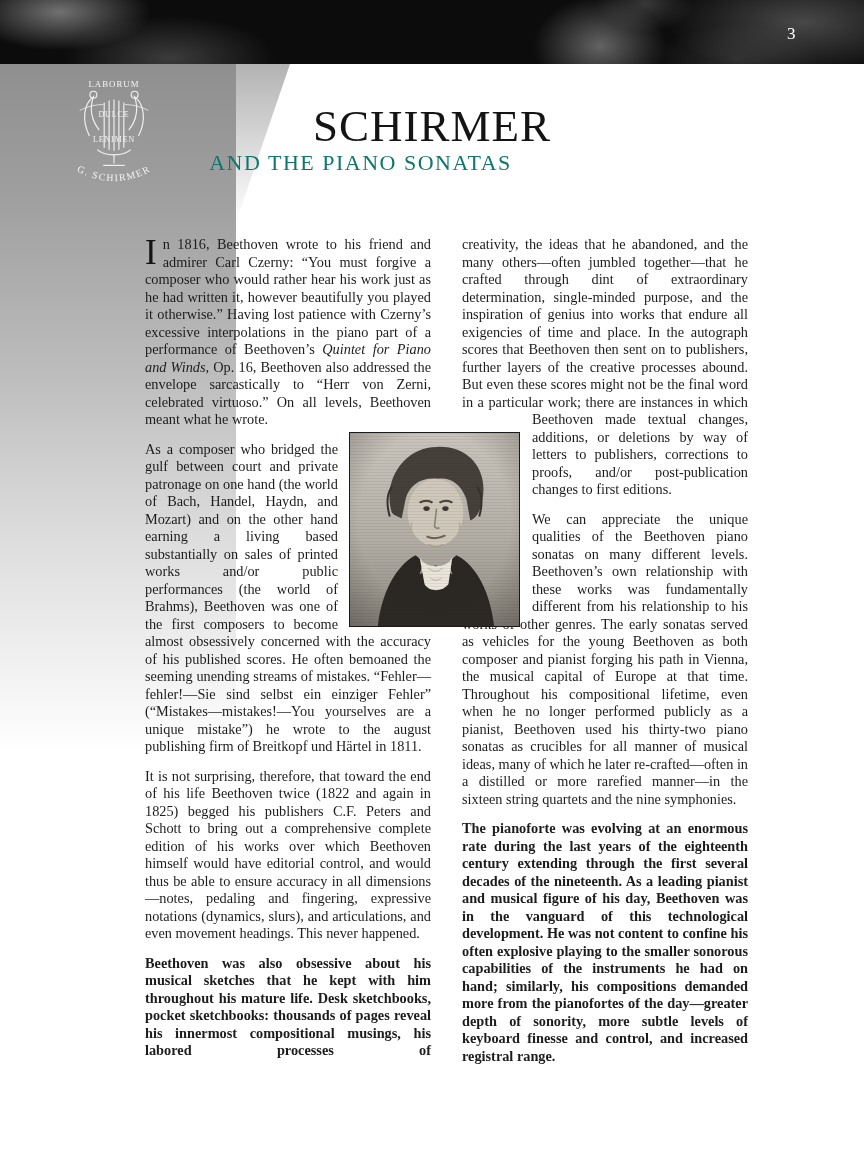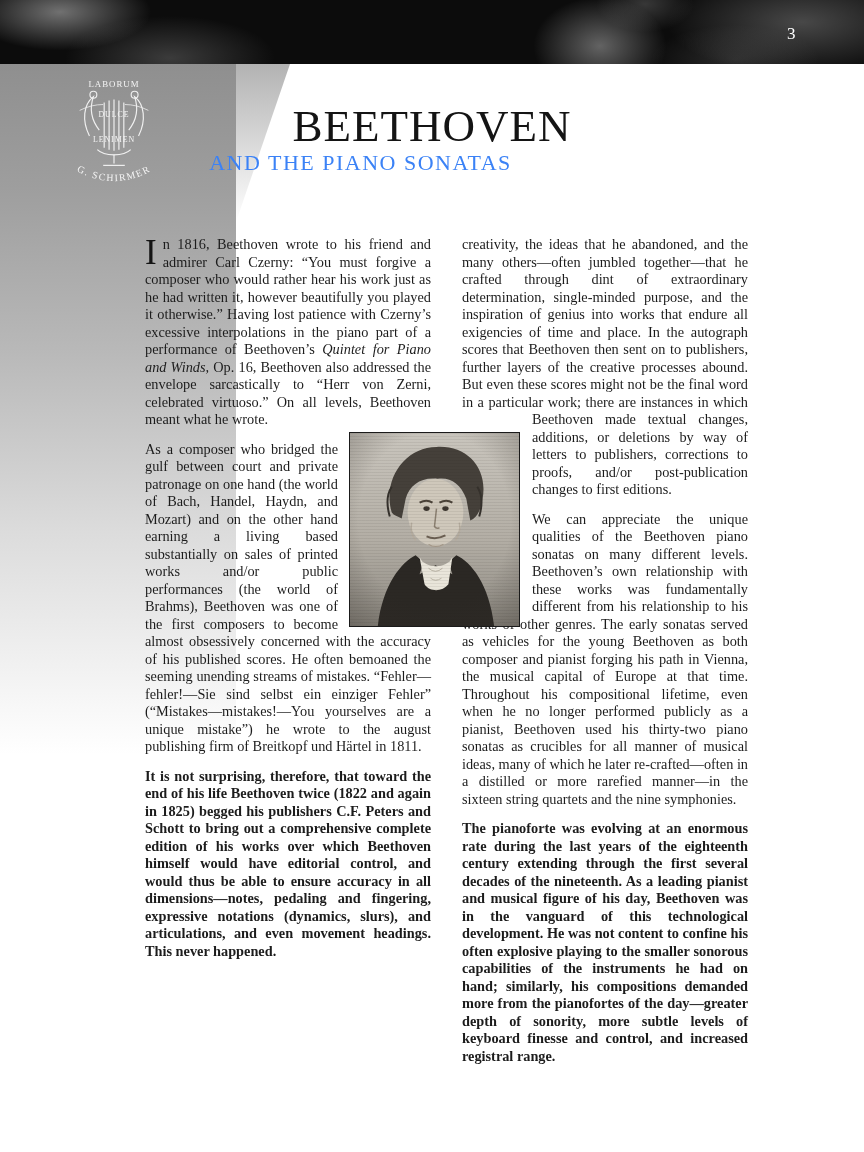--- a/index.html
+++ b/index.html
@@ -40,21 +40,21 @@
   .logo svg{width:100%;height:100%;}
   .logo text{font-family:"Liberation Serif",serif;fill:#ffffff;stroke:none;}
   
   .title{
     position:absolute;left:0;top:100px;width:864px;margin:0;
     text-align:center;font-weight:400;color:#141414;
     font-size:45px;letter-spacing:1px;
   }
   .subtitle{
     position:absolute;left:0;top:150px;width:721px;margin:0;
-    text-align:center;font-weight:400;color:#3b82f6;
+    text-align:center;font-weight:400;color:#0f766e;
     font-size:22px;letter-spacing:1.5px;
   }
   
   .columns{
     position:absolute;left:145px;top:236px;width:603px;
     display:flex;gap:31px;
   }
   .col{width:286px;font-size:14.3px;line-height:17.5px;text-align:justify;}
   .col p{margin:0 0 12px;}
   .col p:last-child{margin-bottom:0;font-weight:bold;}
@@ -110,29 +110,30 @@
       <text x="55" y="72" text-anchor="middle" font-size="8" letter-spacing="1">LENIMEN</text>
       <defs>
           <path id="blarc" d="M14,100 Q55,124 96,100"></path>
         </defs>
       <text font-size="10" letter-spacing="1.5">
         <textPath href="#blarc" startOffset="50%" text-anchor="middle">G. SCHIRMER</textPath>
       </text>
     </svg>
   </div>
 
-  <h1 class="title">BEETHOVEN</h1>
+  <h1 class="title">SCHIRMER</h1>
   <h2 class="subtitle">AND THE PIANO SONATAS</h2>
 
   <div class="columns">
 
     <div class="col">
       <p><span class="dropcap">I</span><span>n 1816, Beethoven wrote to his friend and admirer Carl Czerny: “You must forgive a composer who would rather hear his work just as he had written it, however beautifully you played it otherwise.” Having lost patience with Czerny’s excessive interpolations in the piano part of a performance of Beethoven’s </span><em>Quintet for Piano and Winds,</em><span> Op. 16, Beethoven also addressed the envelope sarcastically to “Herr von Zerni, celebrated virtuoso.” On all levels, Beethoven meant what he wrote.</span></p>
       <p><span class="wrapR"></span><span>As a composer who bridged the gulf between court and private patronage on one hand (the world of Bach, Handel, Haydn, and Mozart) and on the other hand earning a living based substantially on sales of printed works and/or public performances (the world of Brahms), Beethoven was one of the first composers to become almost obsessively concerned with the accuracy of his published scores. He often bemoaned the seeming unending streams of mistakes. “Fehler—fehler!—Sie sind selbst ein einziger Fehler” (“Mistakes—mistakes!—You yourselves are a unique mistake”) he wrote to the august publishing firm of Breitkopf und Härtel in 1811.</span></p>
       <p>It is not surprising, therefore, that toward the end of his life Beethoven twice (1822 and again in 1825) begged his publishers C.F. Peters and Schott to bring out a comprehensive complete edition of his works over which Beethoven himself would have editorial control, and would thus be able to ensure accuracy in all dimensions—notes, pedaling and fingering, expressive notations (dynamics, slurs), and articulations, and even movement headings. This never happened.</p>
+      <p class="cont">Beethoven was also obsessive about his musical sketches that he kept with him throughout his mature life. Desk sketchbooks, pocket sketchbooks: thousands of pages reveal his innermost compositional musings, his labored processes of</p>
     </div>
 
     <div class="col">
       <p><span>creativity, the ideas that he abandoned, and the many others—often jumbled together—that he crafted through dint of extraordinary determination, single-minded purpose, and the inspiration of genius into works that endure all exigencies of time and place. In the autograph scores that Beethoven then sent on to publishers, further layers of the creative processes abound. But even these scores might not be the final word in a particular work; there are instances in which </span><span class="wrapL"></span><span>Beethoven made textual changes, additions, or deletions by way of letters to publishers, corrections to proofs, and/or post-publication changes to first editions.</span></p>
       <p>We can appreciate the unique qualities of the Beethoven piano sonatas on many different levels. Beethoven’s own relationship with these works was fundamentally different from his relationship to his works of other genres. The early sonatas served as vehicles for the young Beethoven as both composer and pianist forging his path in Vienna, the musical capital of Europe at that time. Throughout his compositional lifetime, even when he no longer performed publicly as a pianist, Beethoven used his thirty-two piano sonatas as crucibles for all manner of musical ideas, many of which he later re-crafted—often in a distilled or more rarefied manner—in the sixteen string quartets and the nine symphonies.</p>
       <p>The pianoforte was evolving at an enormous rate during the last years of the eighteenth century extending through the first several decades of the nineteenth. As a leading pianist and musical figure of his day, Beethoven was in the vanguard of this technological development. He was not content to confine his often explosive playing to the smaller sonorous capabilities of the instruments he had on hand; similarly, his compositions demanded more from the pianofortes of the day—greater depth of sonority, more subtle levels of keyboard finesse and control, and increased registral range.</p>
     </div>
 
   </div>
 

